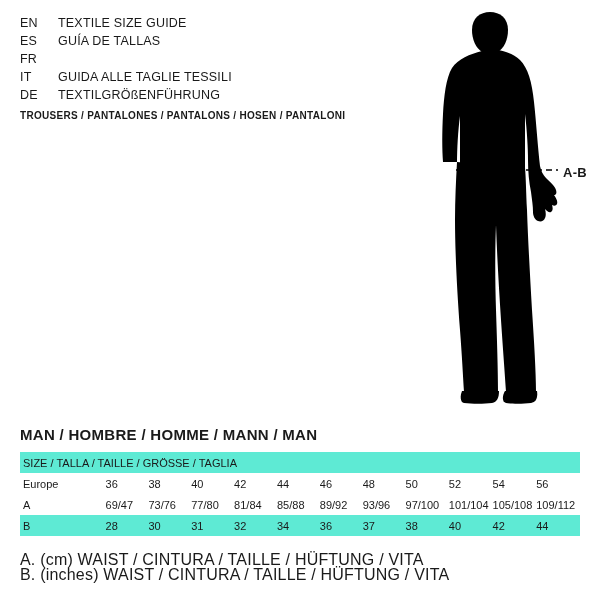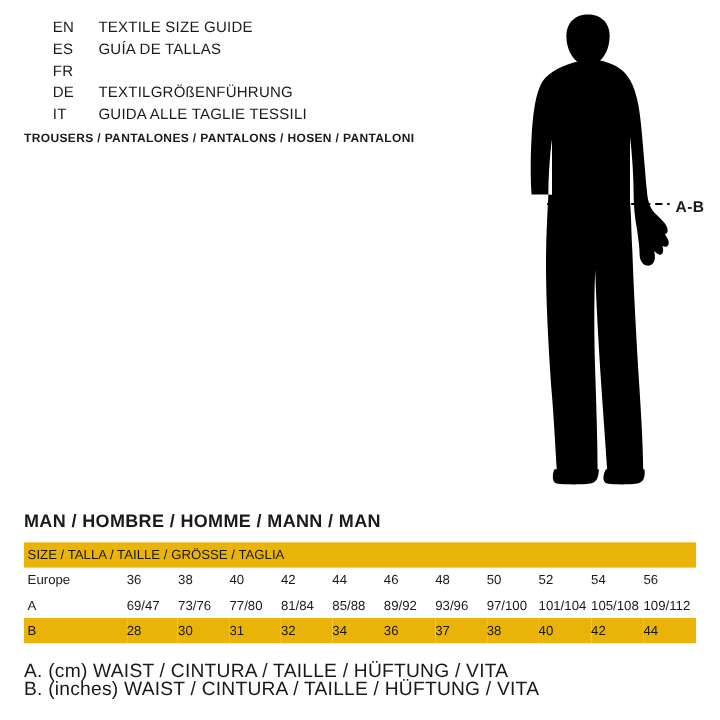--- a/index.html
+++ b/index.html
@@ -26,21 +26,20 @@
     position: absolute;
     left: 20px;
     top: 14px;
     width: 380px;
   }
   .lang-row {
     display: flex;
     align-items: flex-end;
     height: 18px;
     line-height: 18px;
-    margin-left: 24px;
   }
   .lang-code {
     width: 38px;
     font-size: 12.5px;
     letter-spacing: 0.2px;
   }
   .lang-text {
     font-size: 12.5px;
     letter-spacing: 0.2px;
   }
@@ -91,21 +90,21 @@
     border-collapse: collapse;
     font-size: 11px;
   }
   table.size-table td {
     padding: 2px 0 2px 0;
     height: 17px;
     vertical-align: middle;
     white-space: nowrap;
   }
   table.size-table tr.shaded td {
-    background: #eab308;
+    background: #5eead4;
   }
   table.size-table td.label {
     width: 86px;
     padding-left: 3px;
   }
   table.size-table td.val {
     width: 44px;
   }
   .row-head td {
     font-weight: normal;
@@ -132,26 +131,26 @@
       <span class="lang-text">TEXTILE SIZE GUIDE</span>
     </div>
     <div class="lang-row">
       <span class="lang-code">ES</span>
       <span class="lang-text">GUÍA DE TALLAS</span>
     </div>
     <div class="lang-row">
       <span class="lang-code">FR</span>
     </div>
     <div class="lang-row">
+      <span class="lang-code">IT</span>
+      <span class="lang-text">GUIDA ALLE TAGLIE TESSILI</span>
+    </div>
+    <div class="lang-row">
       <span class="lang-code">DE</span>
       <span class="lang-text">TEXTILGRÖßENFÜHRUNG</span>
-    </div>
-    <div class="lang-row">
-      <span class="lang-code">IT</span>
-      <span class="lang-text">GUIDA ALLE TAGLIE TESSILI</span>
     </div>
   </div>
 
   <div class="section-title">TROUSERS / PANTALONES / PANTALONS / HOSEN / PANTALONI</div>
 
   <div class="figure-wrap">
     <svg class="figure-svg" width="200" height="400" viewBox="0 0 200 400">
 
       <path fill="#000000" d="M72,20 C72,8 80,2 90,2 C100,2 108,8 108,20 C108,30 104,38 98,42 L82,42 C76,38 72,30 72,20 Z"></path>
 

